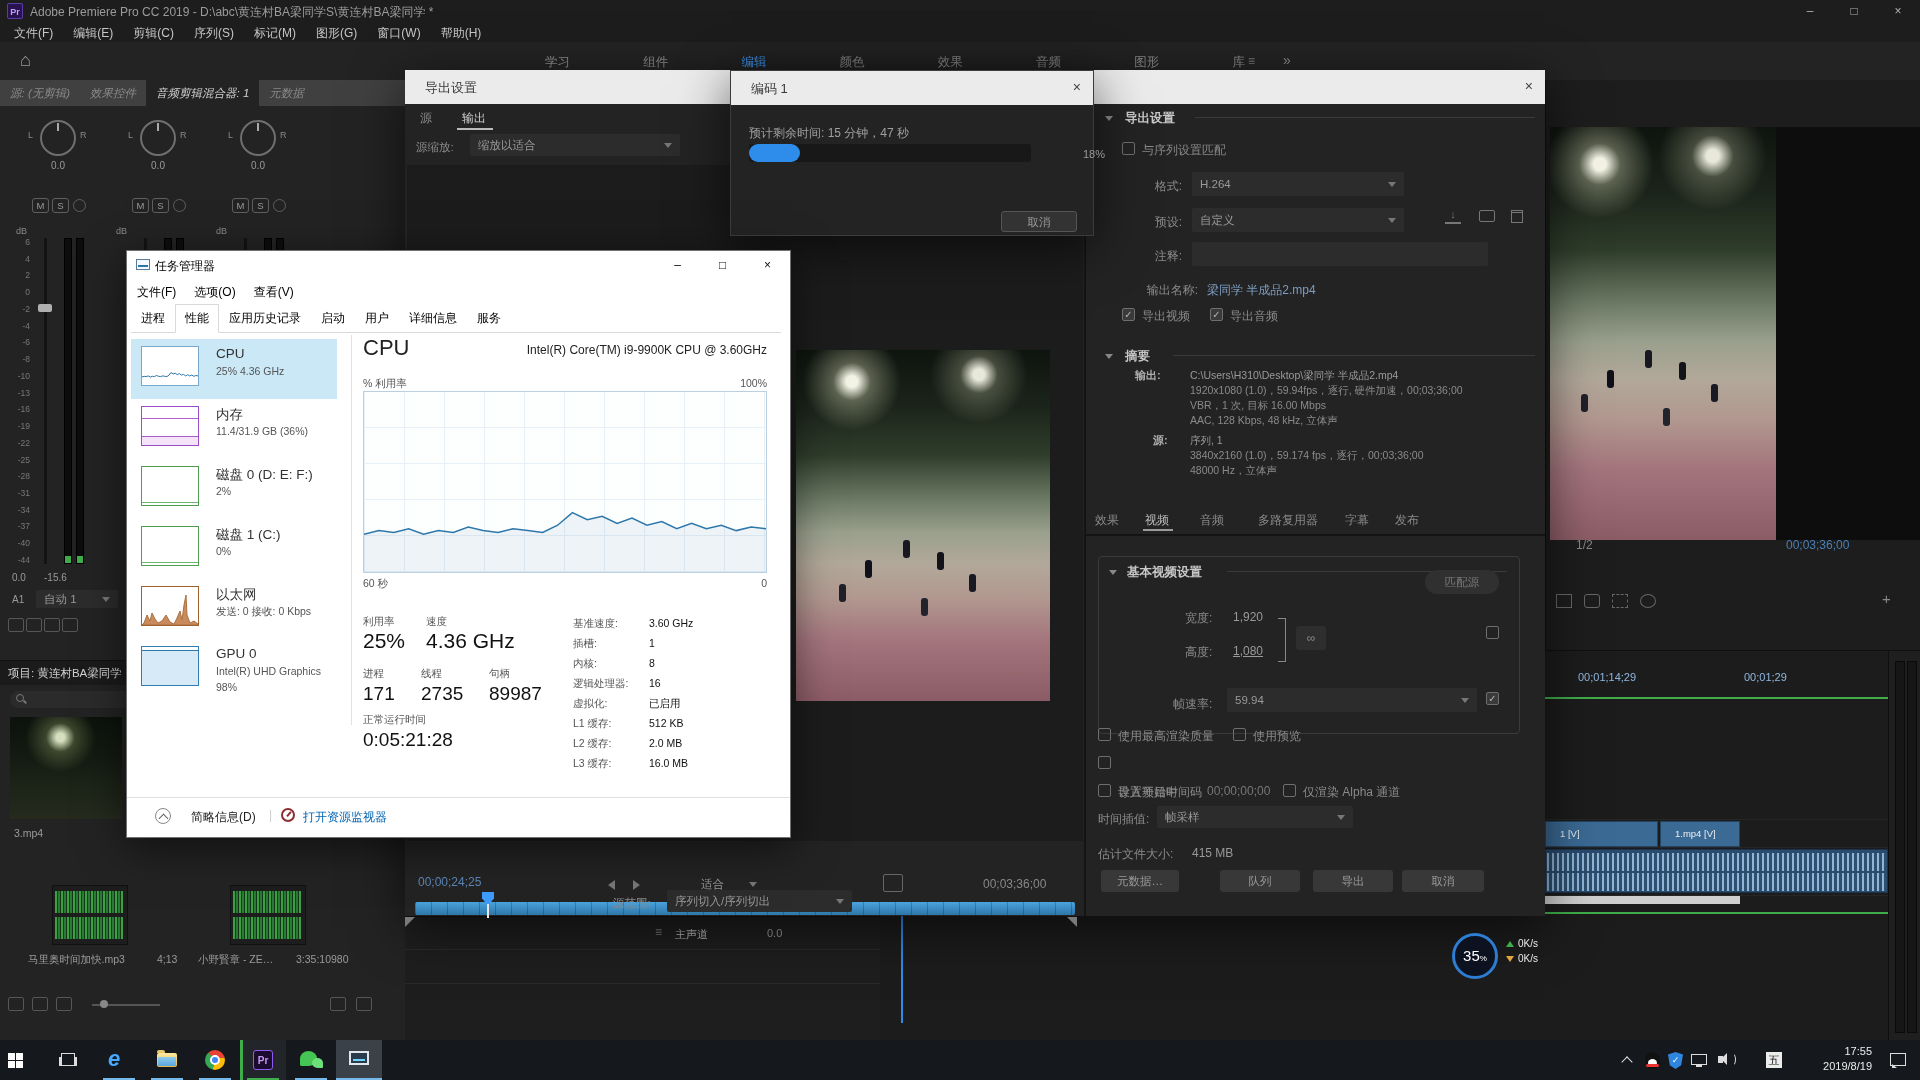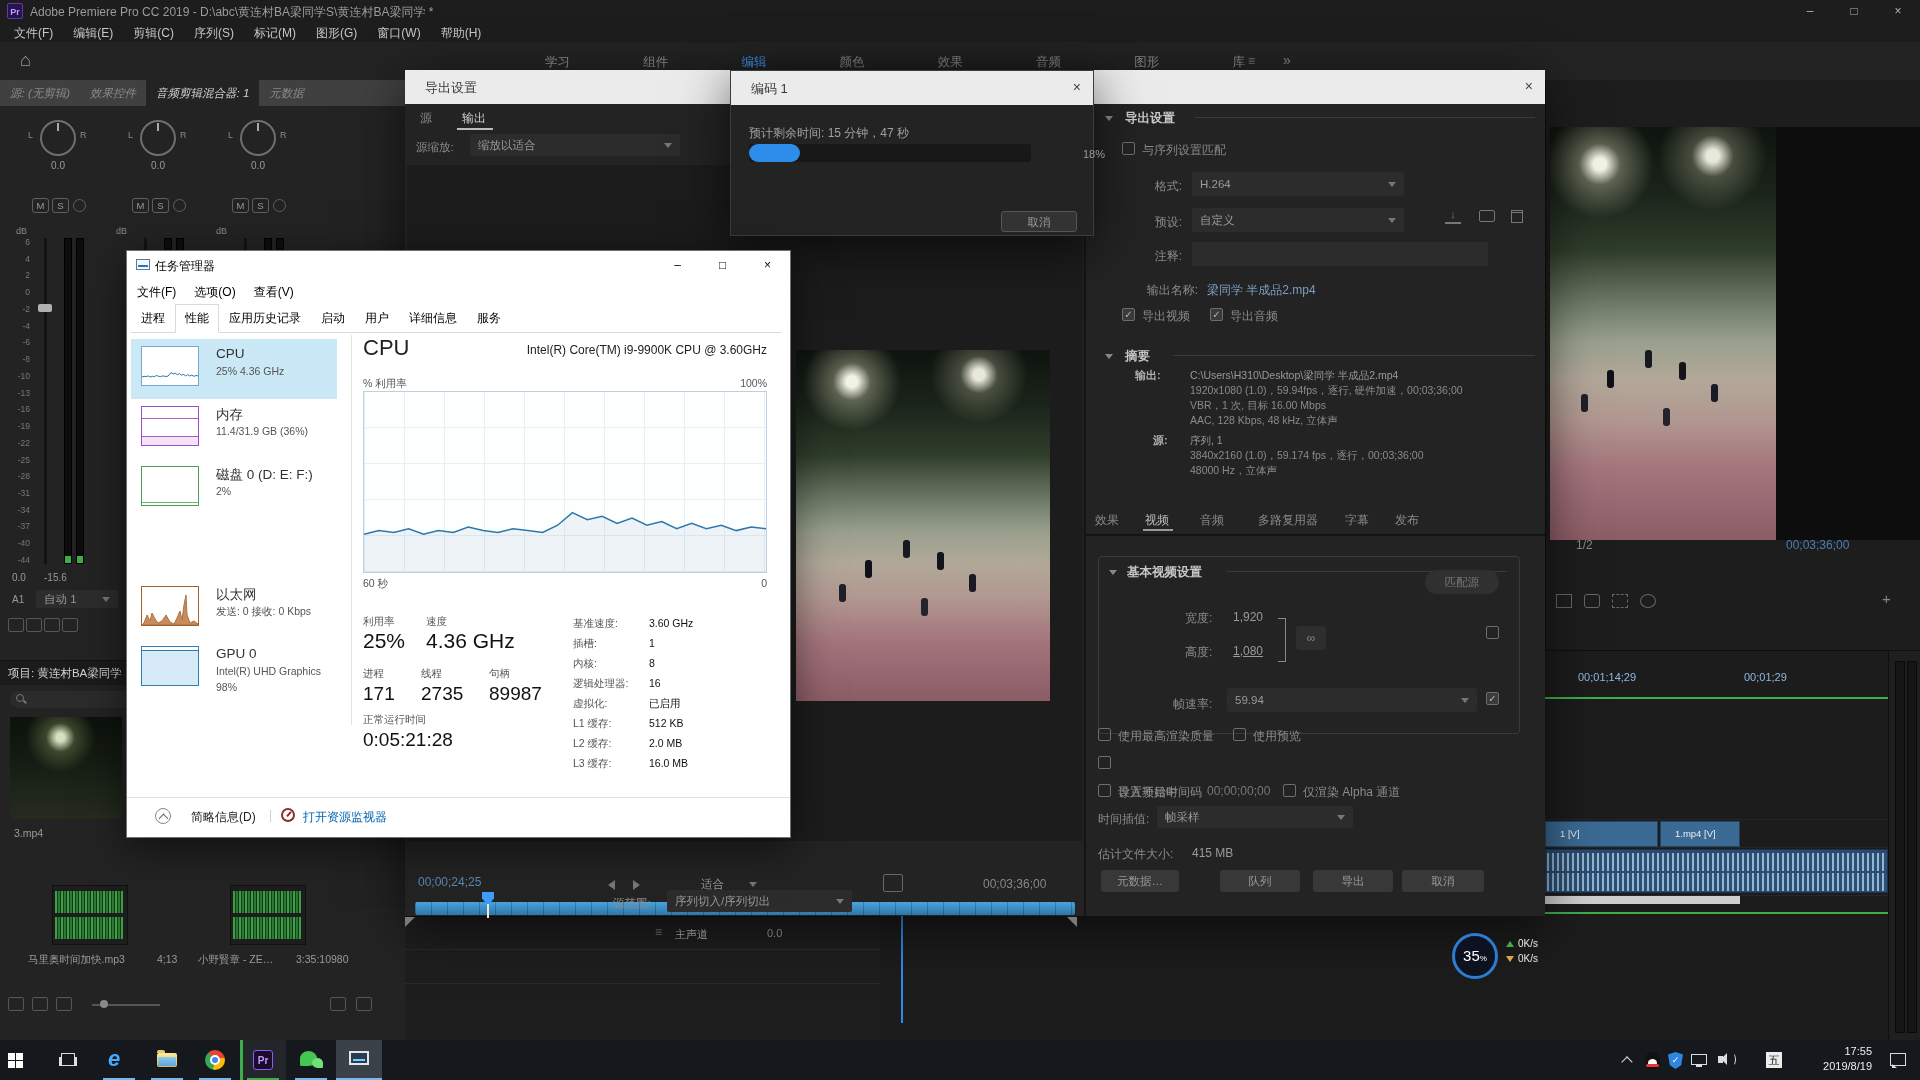--- a/index.html
+++ b/index.html
@@ -594,20 +594,27 @@
       <span class="sbt1">内存</span>
       <span class="sbt2">11.4/31.9 GB (36%)</span>
     </div>
     <div class="sbitem" style="top:208px;">
       <div class="sbthumb" style="border-color:#4d9e51;">
         <div style="position:absolute;left:0;bottom:2px;width:100%;height:1px;background:#6cb870;"></div>
       </div>
       <span class="sbt1">磁盘 0 (D: E: F:)</span>
       <span class="sbt2">2%</span>
     </div>
+    <div class="sbitem" style="top:268px;">
+      <div class="sbthumb" style="border-color:#4d9e51;">
+        <div style="position:absolute;left:0;bottom:2px;width:100%;height:1px;background:#6cb870;"></div>
+      </div>
+      <span class="sbt1">磁盘 1 (C:)</span>
+      <span class="sbt2">0%</span>
+    </div>
     <div class="sbitem" style="top:328px;">
       <div class="sbthumb" style="border-color:#a0622d;">
         <svg width="56" height="38">
             <polygon points="0,38 2,36 5,28 8,34 10,26 13,32 16,36 20,34 24,28 28,35 32,37 35,31 38,24 40,33 42,18 44,8 45,28 48,36 52,34 56,37 56,38" fill="#c47f4a" stroke="#a0622d" stroke-width="1" opacity="0.9"></polygon>
           </svg>
       </div>
       <span class="sbt1">以太网</span>
       <span class="sbt2">发送: 0 接收: 0 Kbps</span>
     </div>
     <div class="sbitem" style="top:388px;height:72px;">

